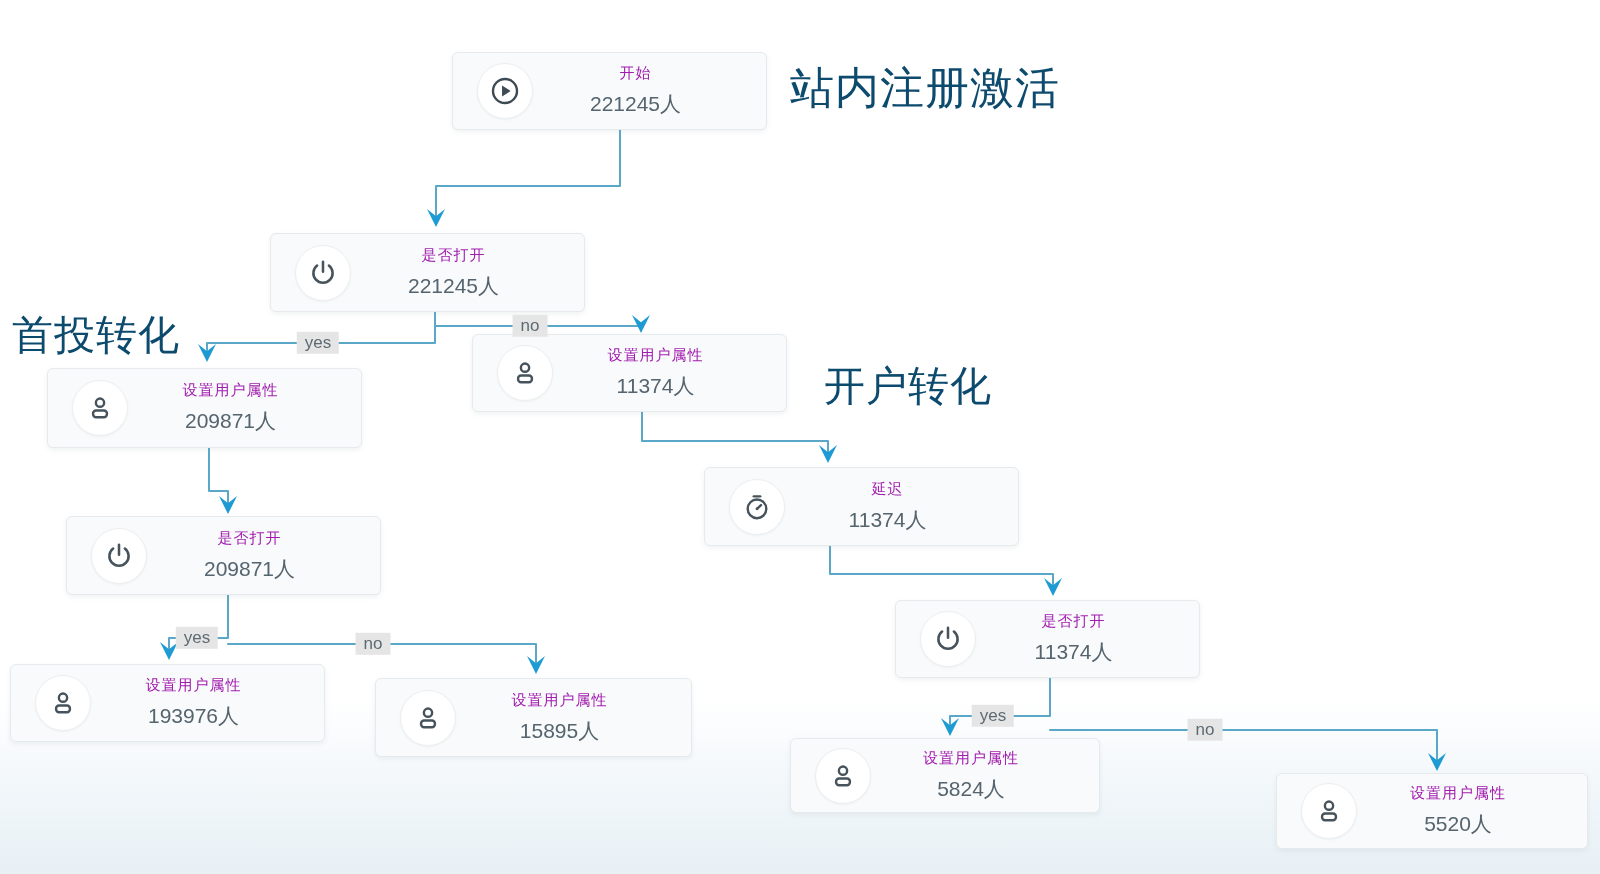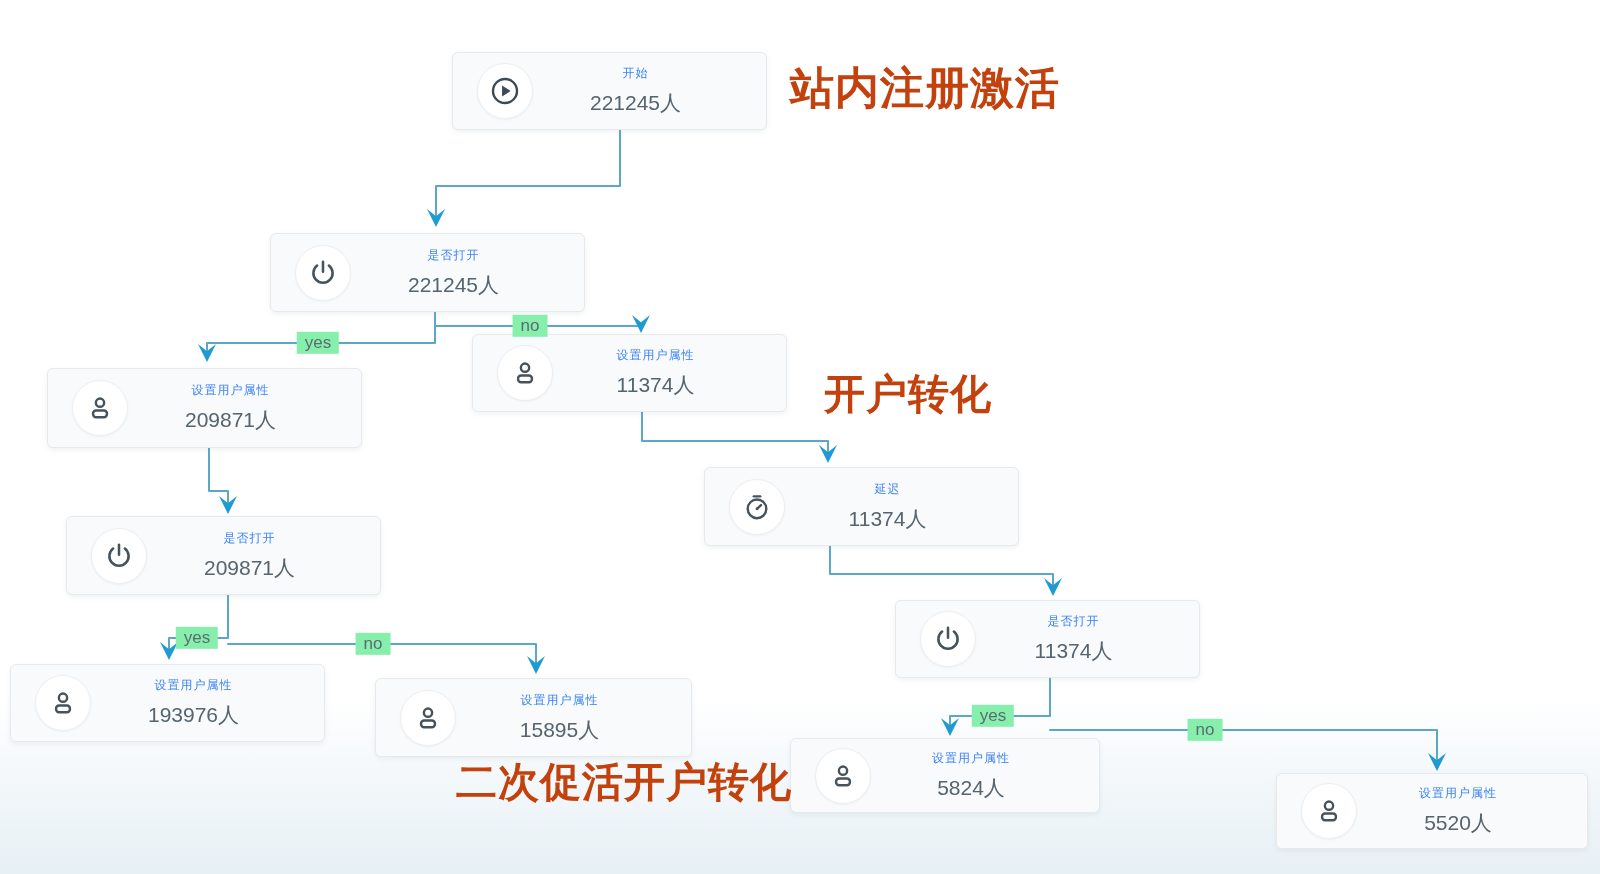--- a/index.html
+++ b/index.html
@@ -15,28 +15,28 @@
     background:#f8fafb;border:1px solid #e7eaec;border-radius:6px;
     box-shadow:0 2px 5px rgba(140,160,172,0.14);
   }
   .icon-circle{
     width:54px;height:54px;border-radius:50%;background:#ffffff;
     border:1px solid #eceef0;display:flex;align-items:center;justify-content:center;
     margin-left:24px;flex:0 0 auto;box-shadow:0 1px 2px rgba(150,165,175,0.10);
   }
   .icon-circle svg{display:block;}
   .node-text{flex:1;display:flex;flex-direction:column;align-items:center;padding-right:28px;}
-  .node-title{font-size:12px;color:#3b82f6;margin-bottom:7px;letter-spacing:1px;}
+  .node-title{font-size:15px;color:#a21caf;margin-bottom:7px;letter-spacing:1px;}
   .node-count{font-size:21px;color:#55646e;text-align:right;}
   .edge-label{
     position:absolute;transform:translate(-50%,-50%);
-    font-size:17px;color:#5c6b73;background:#86efac;padding:1px 8px;line-height:1.2;
+    font-size:17px;color:#5c6b73;background:#e5e5e5;padding:1px 8px;line-height:1.2;
   }
   .annotation{
-    position:absolute;color:#c2410c;font-weight:700;line-height:1.08;
+    position:absolute;color:#0c4a6e;font-weight:400;line-height:1.08;
     white-space:nowrap;letter-spacing:1px;
   }
 </style>
 </head>
 <body>
 
 <div class="canvas">
 
   <svg class="edges">
     <defs>
@@ -204,16 +204,16 @@
   </div>
 
   <span class="edge-label" style="left:318px;top:343px">yes</span>
   <span class="edge-label" style="left:530px;top:326px">no</span>
   <span class="edge-label" style="left:197px;top:638px">yes</span>
   <span class="edge-label" style="left:373px;top:644px">no</span>
   <span class="edge-label" style="left:993px;top:716px">yes</span>
   <span class="edge-label" style="left:1205px;top:730px">no</span>
 
   <div class="annotation" style="left:790px;top:64px;font-size:44px">站内注册激活</div>
-  <div class="annotation" style="left:824px;top:372px;font-size:41px">开户转化</div>
-  <div class="annotation" style="left:456px;top:760px;font-size:41px">二次促活开户转化</div>
+  <div class="annotation" style="left:12px;top:313px;font-size:41px">首投转化</div>
+  <div class="annotation" style="left:824px;top:364px;font-size:41px">开户转化</div>
 
 </div>
 
 </body></html>

